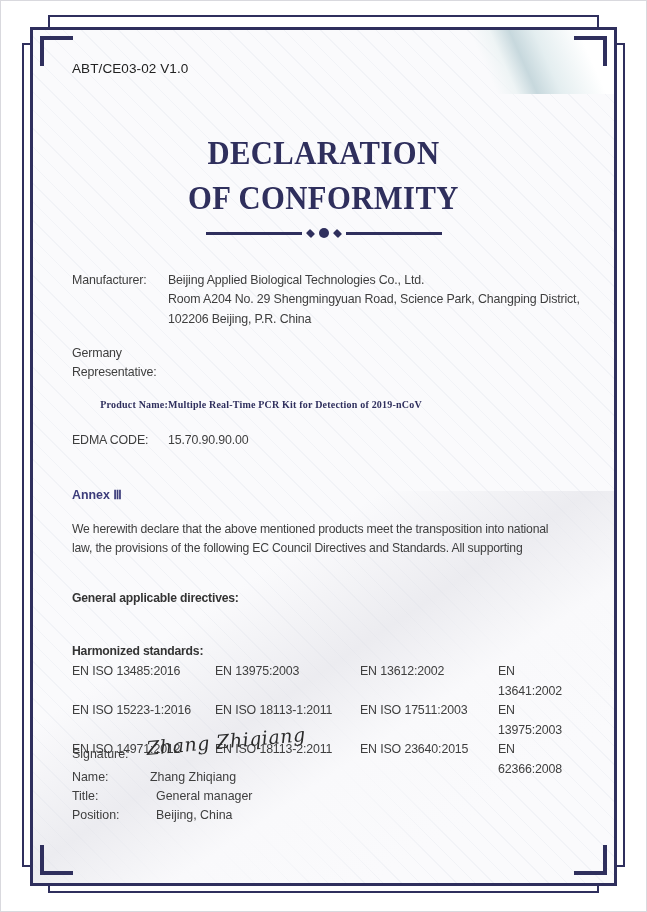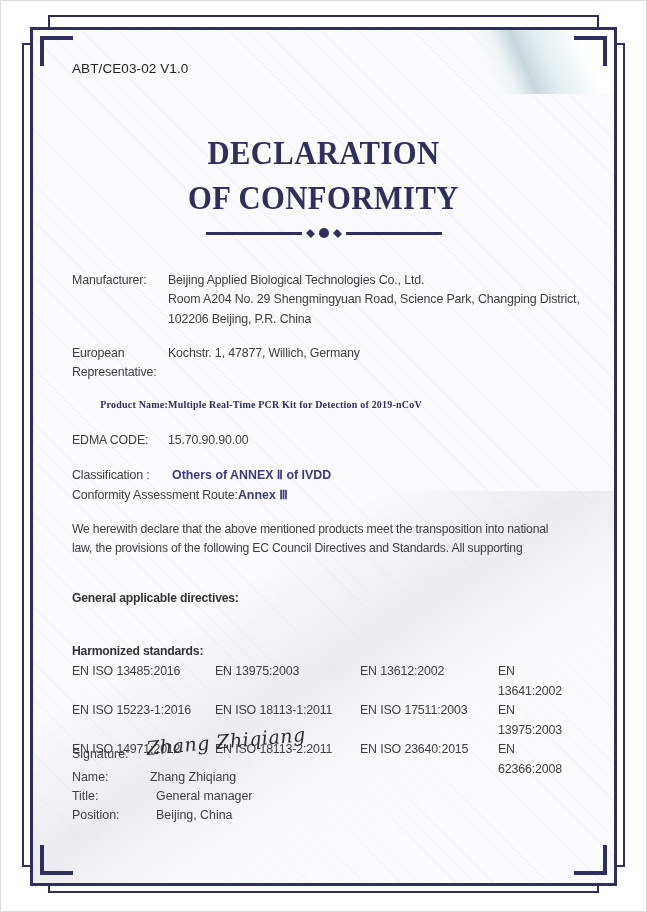--- a/index.html
+++ b/index.html
@@ -120,45 +120,39 @@
       <div class="lbl">Manufacturer:</div>
       <div>
         <div>Beijing Applied Biological Technologies Co., Ltd.</div>
         <div>Room A204 No. 29 Shengmingyuan Road, Science Park, Changping District,</div>
         <div>102206 Beijing, P.R. China</div>
       </div>
     </div>
 
     <div class="row" style="top:314px">
       <div class="lbl">
-        <div>European</div>
+        <div>Germany</div>
         <div>Representative:</div>
       </div>
       <div>
-        <div>Kochstr. 1, 47877, Willich, Germany</div>
       </div>
     </div>
 
     <div class="row serif-navy" style="top:365px">
       <div class="lbl">Product Name:</div>
       <div>Multiple Real-Time PCR Kit for Detection of 2019-nCoV</div>
     </div>
 
     <div class="row" style="top:401px">
       <div class="lbl">EDMA CODE:</div>
       <div>15.70.90.90.00</div>
     </div>
 
-    <div class="row" style="top:436px">
-      <div class="lbl" style="width:100px">Classification :</div>
-      <div class="bold-navy">Others of ANNEX Ⅱ of IVDD</div>
-    </div>
 
     <div class="row" style="top:456px">
-      <span>Conformity Assessment Route: </span>
       <span class="bold-navy">Annex Ⅲ</span>
     </div>
 
     <div class="para" style="top:490px">
       <div>We herewith declare that the above mentioned products meet the transposition into national</div>
       <div>law, the provisions of the following EC Council Directives and Standards. All supporting</div>
     </div>
 
     <div class="para" style="top:559px">
       <div class="heading-bold">General applicable directives:</div>

